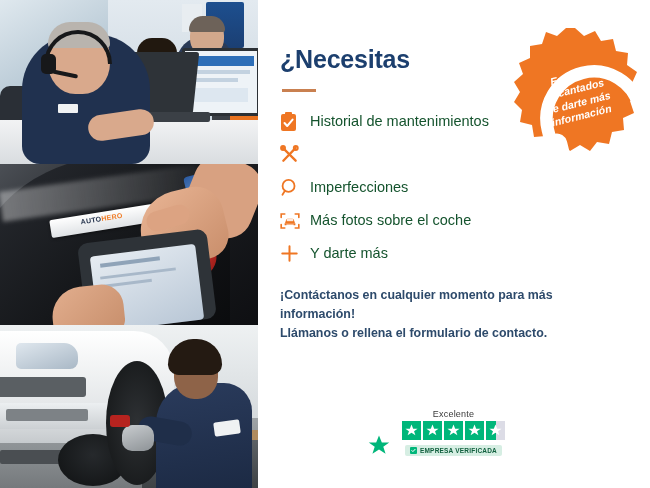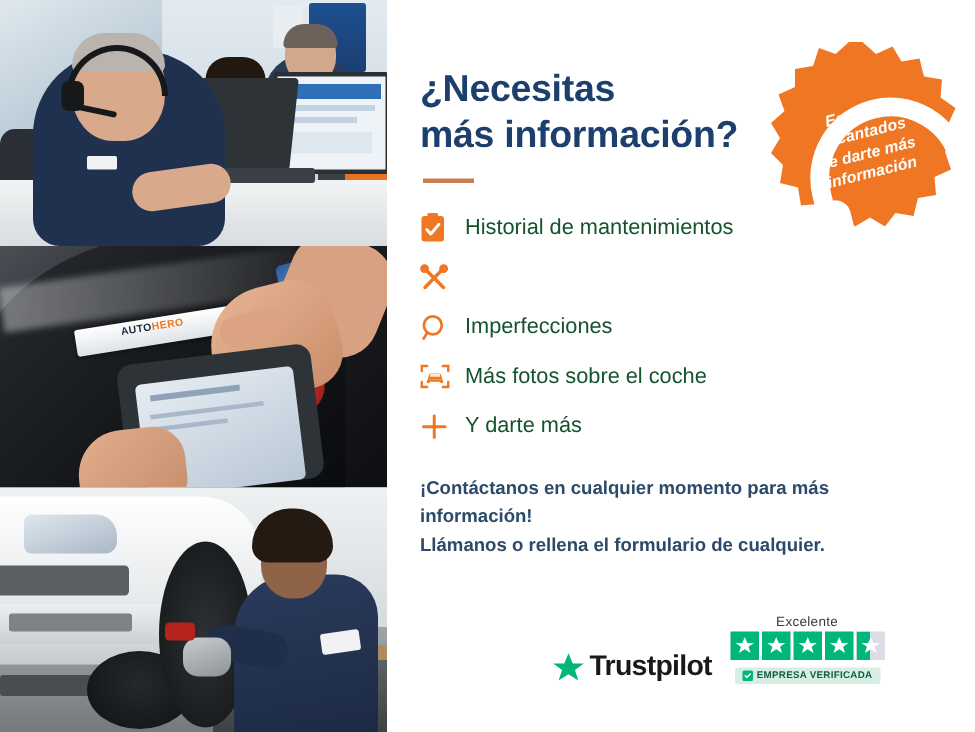--- a/index.html
+++ b/index.html
@@ -366,21 +366,20 @@
       <div class="p3-glove"></div>
       <div class="p3-tool"></div>
     </div>
 
   </div>
 
   <div class="content">
 
     <h1 class="headline">
       <span>¿Necesitas</span><br>
-      <span>más información?</span>
     </h1>
     <div class="divider"></div>
 
     <div class="badge">
       <svg viewBox="0 0 126 126">
         <path fill="#ef7623" d="M63 2 L72 10 L83 5 L89 15 L101 13 L104 25 L116 27 L115 39 L125 46 L120 57 L126 67 L118 75 L122 87 L111 92 L112 104 L100 106 L97 118 L85 116 L78 125 L68 119 L58 125 L50 117 L39 121 L34 110 L22 111 L20 99 L8 96 L10 84 L2 76 L8 66 L2 56 L11 48 L7 37 L18 32 L18 20 L30 18 L34 6 L45 10 L54 2 L63 2 Z"></path>
       </svg>
       <div class="badge-inner">
         <svg class="badge-headset" viewBox="0 0 24 20">
           <path d="M3 14 V11 a9 9 0 0 1 18 0 v3" fill="none" stroke="#ffffff" stroke-width="2.4" stroke-linecap="round"></path>
@@ -448,29 +447,28 @@
             <path d="M10 2.4 V17.6 M2.4 10 H17.6" stroke="#ef7623" stroke-width="2.1" stroke-linecap="round"></path>
           </svg>
         </span>
         <span class="feature-label">Y darte más</span>
       </li>
 
     </ul>
 
     <p class="contact">
       <span>¡Contáctanos en cualquier momento para más información!</span><br>
-      <span>Llámanos o rellena el formulario de cualquier.</span>
+      <span>Llámanos o rellena el formulario de contacto.</span>
     </p>
 
     <div class="trustpilot">
       <div class="tp-logo">
         <svg width="22" height="21" viewBox="0 0 24 23">
           <path fill="#00b67a" d="M12 0.6 L15.1 8.1 L23.2 8.1 L16.7 12.8 L19.2 20.4 L12 15.8 L4.8 20.4 L7.3 12.8 L0.8 8.1 L8.9 8.1 Z"></path>
         </svg>
-        <span class="tp-name">Trustpilot</span>
       </div>
       <div class="tp-right">
         <span class="tp-excellent">Excelente</span>
         <div class="tp-stars">
           <span class="tp-star">
             <svg width="13" height="13" viewBox="0 0 24 23">
                 <path fill="#ffffff" d="M12 0.6 L15.1 8.1 L23.2 8.1 L16.7 12.8 L19.2 20.4 L12 15.8 L4.8 20.4 L7.3 12.8 L0.8 8.1 L8.9 8.1 Z"></path>
               </svg>
           </span>
           <span class="tp-star">

